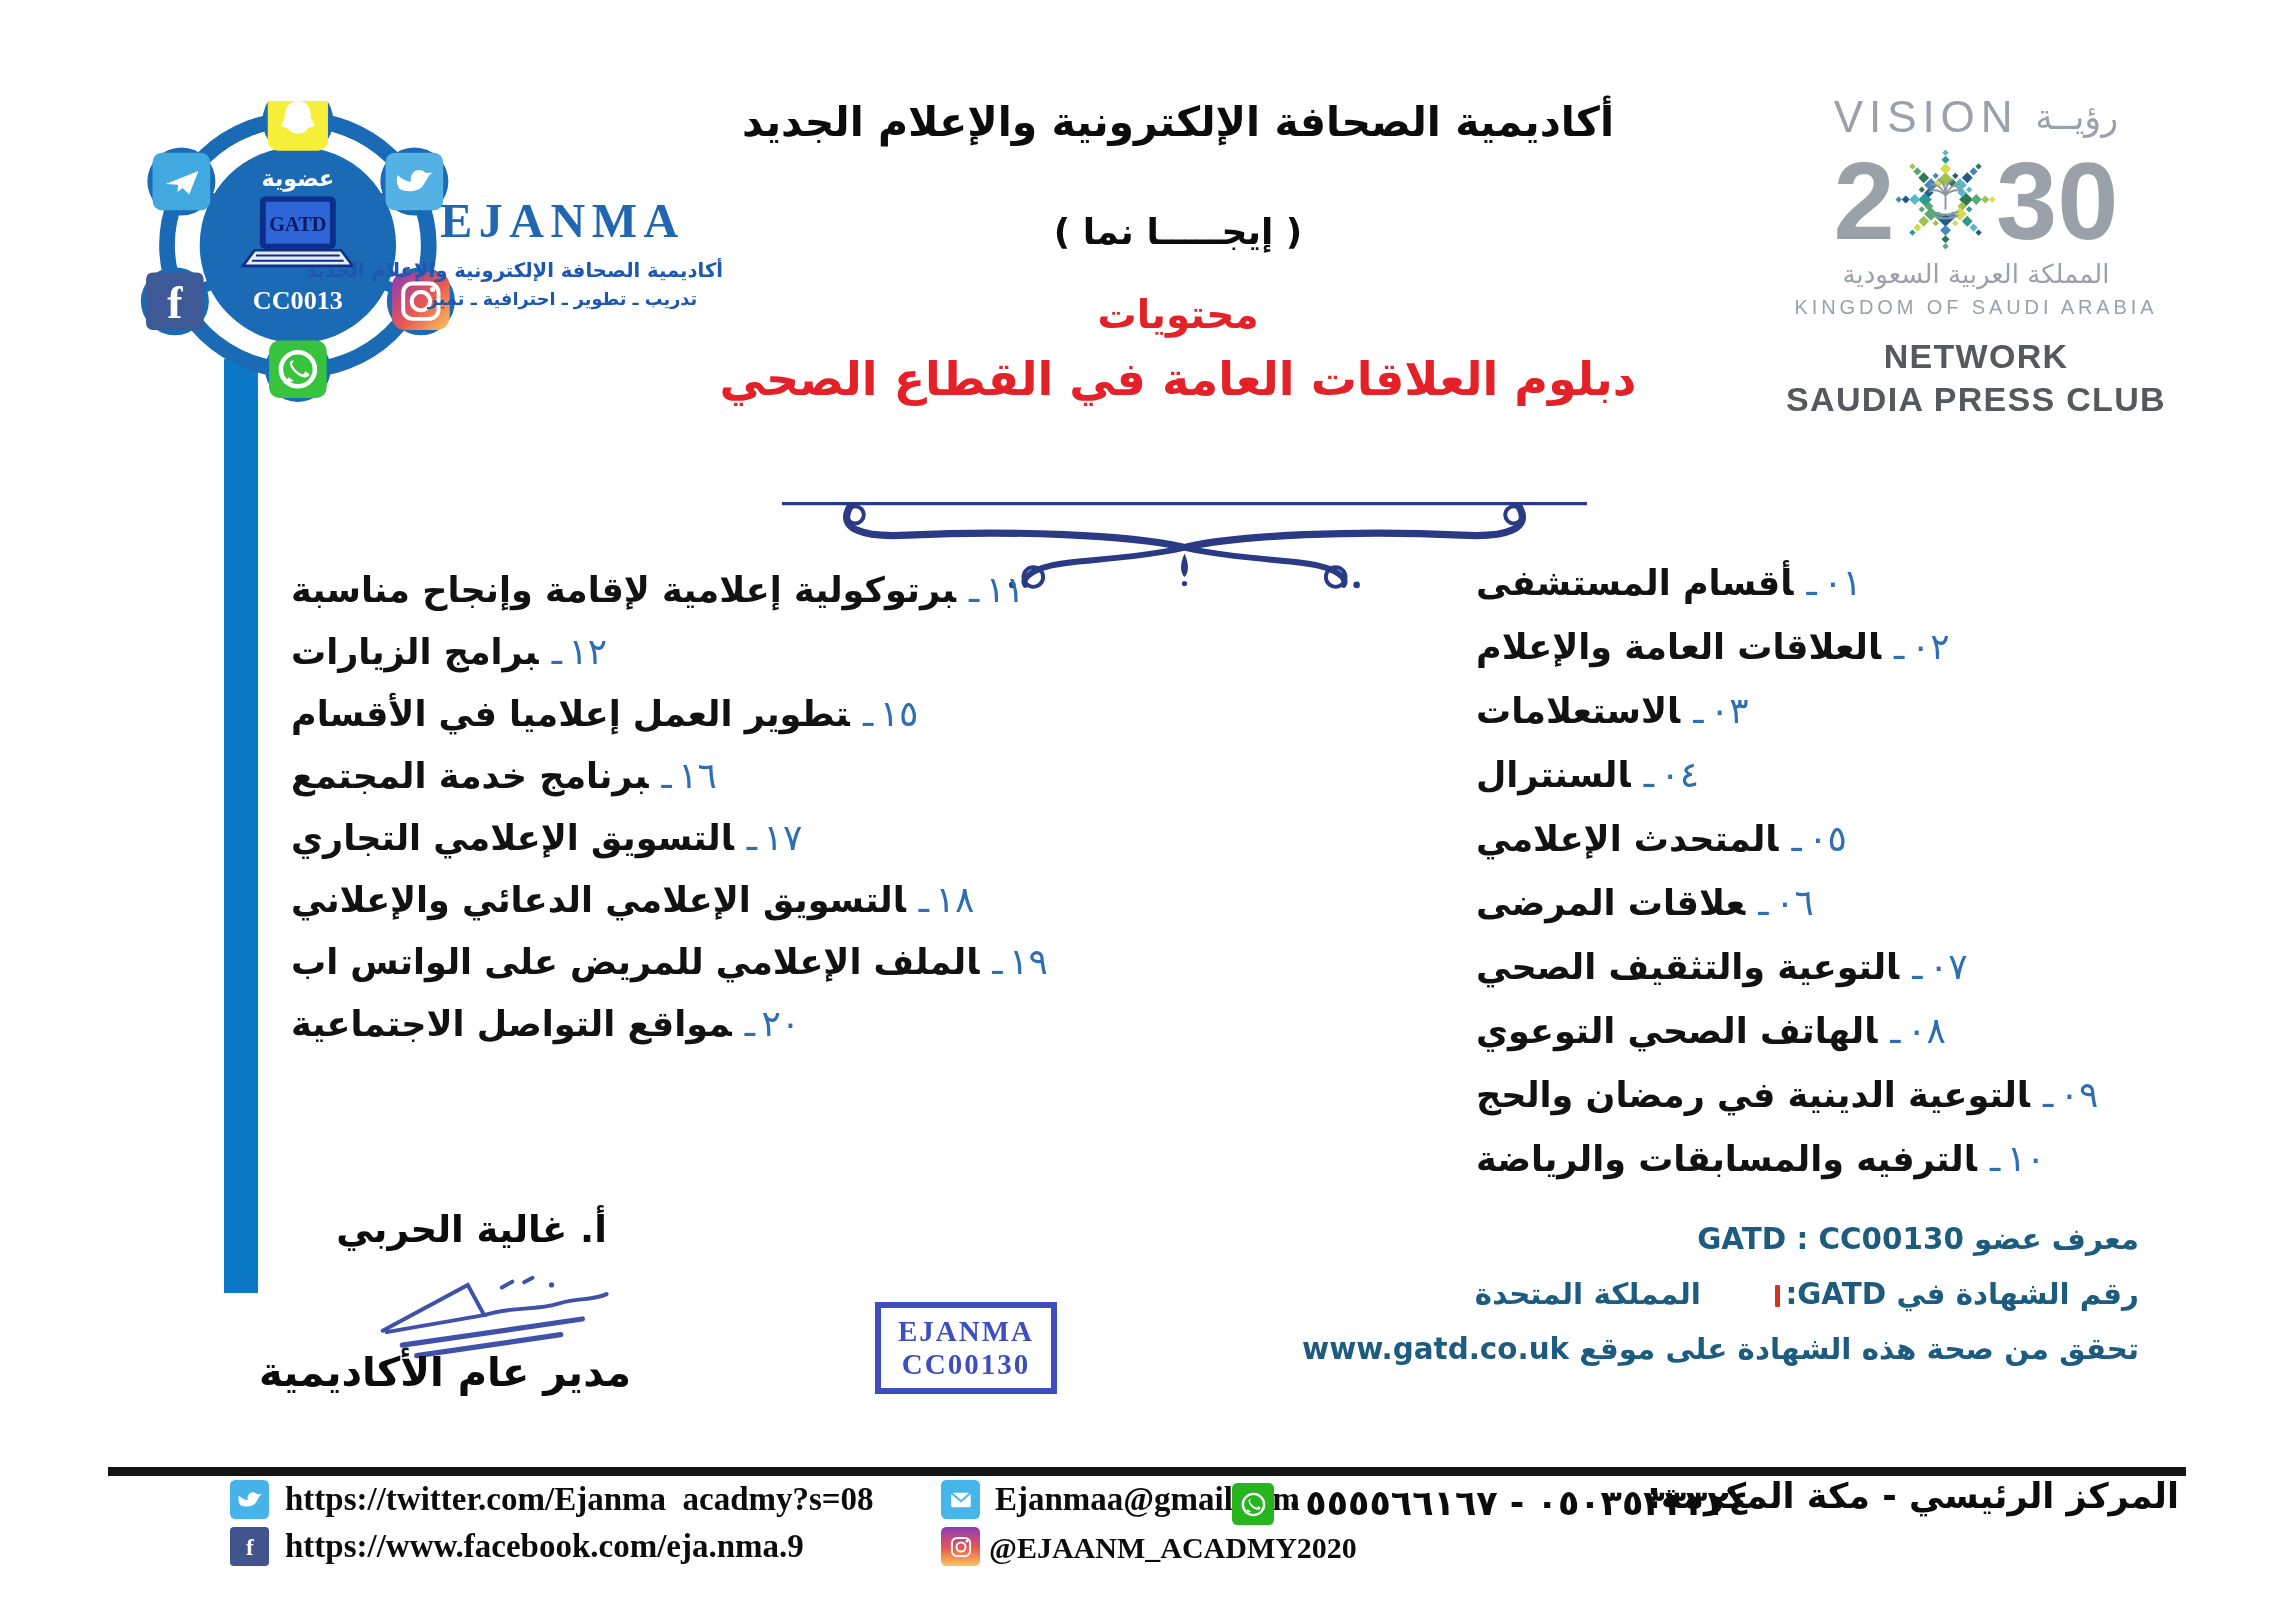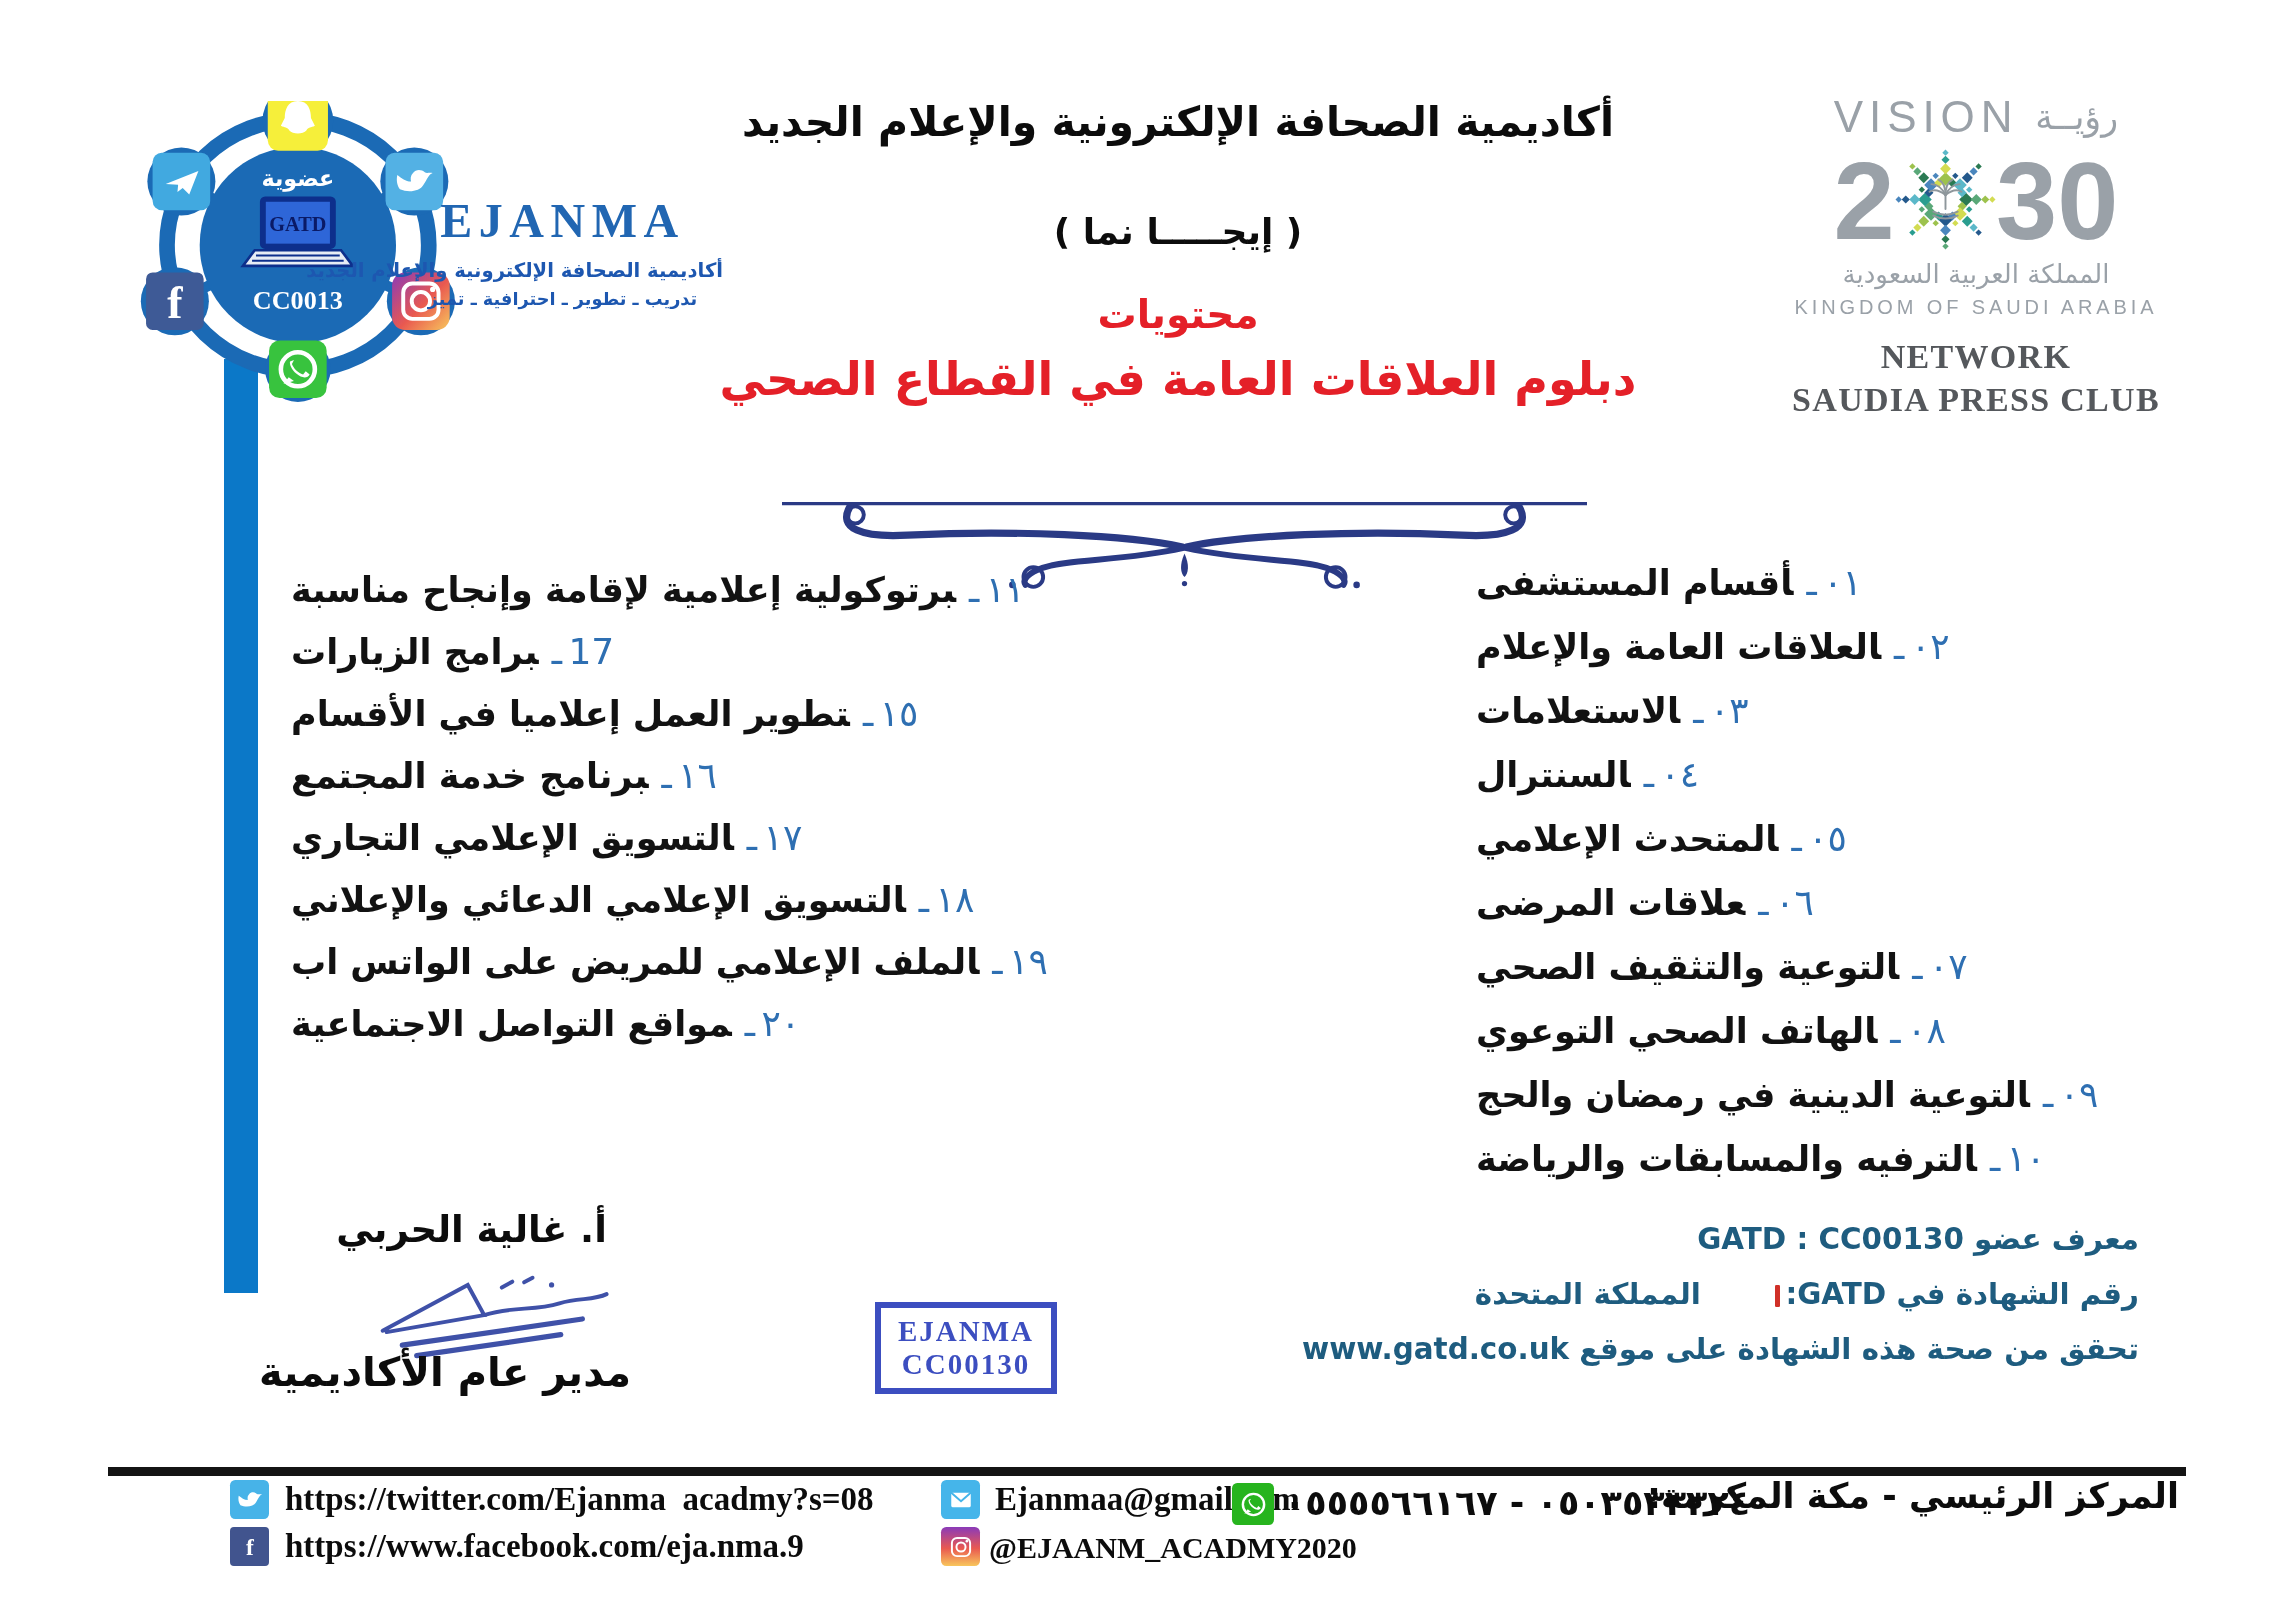--- a/index.html
+++ b/index.html
@@ -40,21 +40,21 @@
 
   
   .vision{left:1757px;top:92px;width:438px;text-align:center;direction:ltr;color:var(--gray)}
   .vision .row1{display:flex;justify-content:center;align-items:center;gap:17px}
   .vision .v-en{font-family:var(--sans);font-size:44px;letter-spacing:5.9px;font-weight:400}
   .vision .v-ar{font-size:35px;font-weight:normal}
   .vision .row2{display:flex;justify-content:center;align-items:center;margin-top:2.6px}
   .vision .digits{font-family:var(--sans);font-size:110px;font-weight:600;line-height:111px}
   .vision .row3{font-size:26px;margin-top:3.9px}
   .vision .row4{font-family:var(--sans);font-size:20px;letter-spacing:3.9px;margin-top:6.5px}
-  .vision .net{font-family:Liberation Serif, serif;font-size:34px;font-weight:900;letter-spacing:1.3px;color:var(--darkgray);margin-top:3.9px;line-height:39px}
+  .vision .net{font-family:Liberation Sans, sans-serif;font-size:34px;font-weight:900;letter-spacing:1.3px;color:var(--darkgray);margin-top:3.9px;line-height:39px}
   .vision .net1{margin-top:18.3px}
 
   
   .list{font-size:35px;font-weight:bold;color:#121212}
   .list .lrow{direction:rtl;text-align:left;white-space:nowrap}
   .right-list{left:1476px;top:551px;width:661px}
   .right-list .lrow{line-height:63px}
   .left-list{left:291px;top:559px;width:1047px}
   .left-list .lrow{line-height:62px}
   .list .num{color:var(--blue-num);font-weight:normal;font-size:36px}
@@ -287,21 +287,21 @@
     <div class="lrow"><span class="num">٠٥</span><span class="dash">ـ</span><span class="txt">المتحدث الإعلامي</span></div>
     <div class="lrow"><span class="num">٠٦</span><span class="dash">ـ</span><span class="txt">علاقات المرضى</span></div>
     <div class="lrow"><span class="num">٠٧</span><span class="dash">ـ</span><span class="txt">التوعية والتثقيف الصحي</span></div>
     <div class="lrow"><span class="num">٠٨</span><span class="dash">ـ</span><span class="txt">الهاتف الصحي التوعوي</span></div>
     <div class="lrow"><span class="num">٠٩</span><span class="dash">ـ</span><span class="txt">التوعية الدينية في رمضان والحج</span></div>
     <div class="lrow"><span class="num">١٠</span><span class="dash">ـ</span><span class="txt">الترفيه والمسابقات والرياضة</span></div>
   </div>
 
   <div class="abs list left-list">
     <div class="lrow"><span class="num">١١</span><span class="dash">ـ</span><span class="txt">برتوكولية إعلامية لإقامة وإنجاح مناسبة</span></div>
-    <div class="lrow"><span class="num">17</span><span class="dash">ـ</span><span class="txt">برامج الزيارات</span></div>
+    <div class="lrow"><span class="num">١٢</span><span class="dash">ـ</span><span class="txt">برامج الزيارات</span></div>
     <div class="lrow"><span class="num">١٥</span><span class="dash">ـ</span><span class="txt">تطوير العمل إعلاميا في الأقسام</span></div>
     <div class="lrow"><span class="num">١٦</span><span class="dash">ـ</span><span class="txt">برنامج خدمة المجتمع</span></div>
     <div class="lrow"><span class="num">١٧</span><span class="dash">ـ</span><span class="txt">التسويق الإعلامي التجاري</span></div>
     <div class="lrow"><span class="num">١٨</span><span class="dash">ـ</span><span class="txt">التسويق الإعلامي الدعائي والإعلاني</span></div>
     <div class="lrow"><span class="num">١٩</span><span class="dash">ـ</span><span class="txt">الملف الإعلامي للمريض على الواتس اب</span></div>
     <div class="lrow"><span class="num">٢٠</span><span class="dash">ـ</span><span class="txt">مواقع التواصل الاجتماعية</span></div>
   </div>
 
   <div class="abs ctr rtl nowrap manager-name">أ. غالية الحربي</div>
   <div class="abs" style="left:363px;top:1273px">

